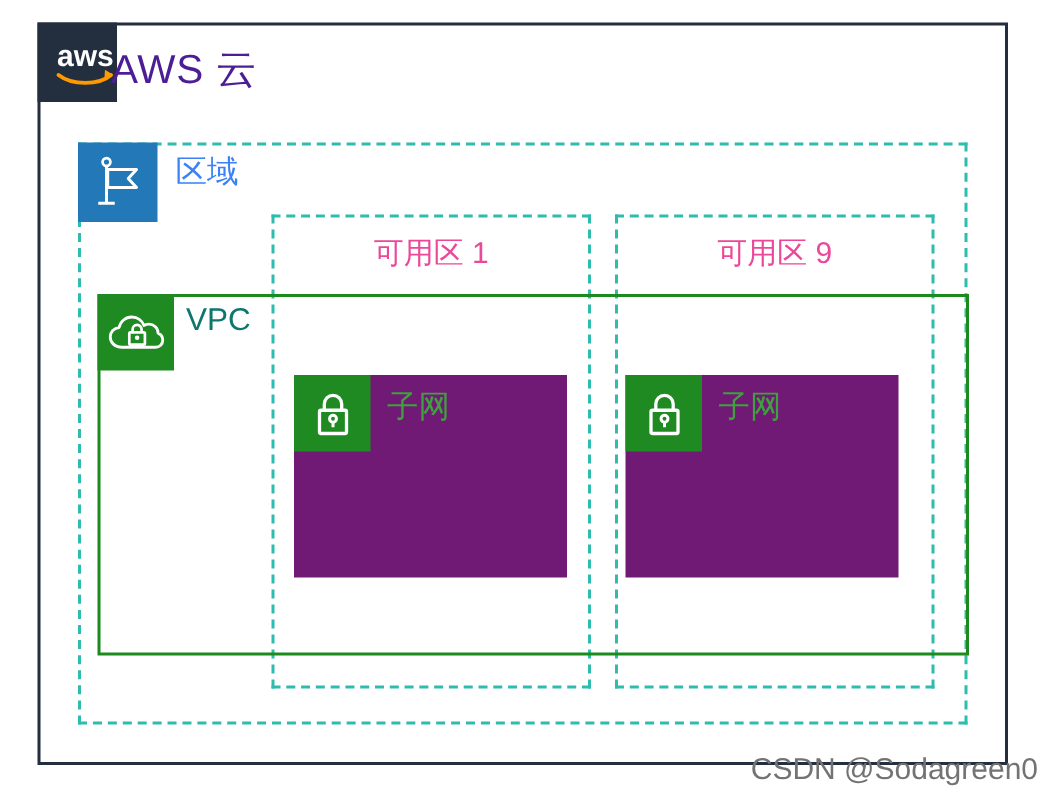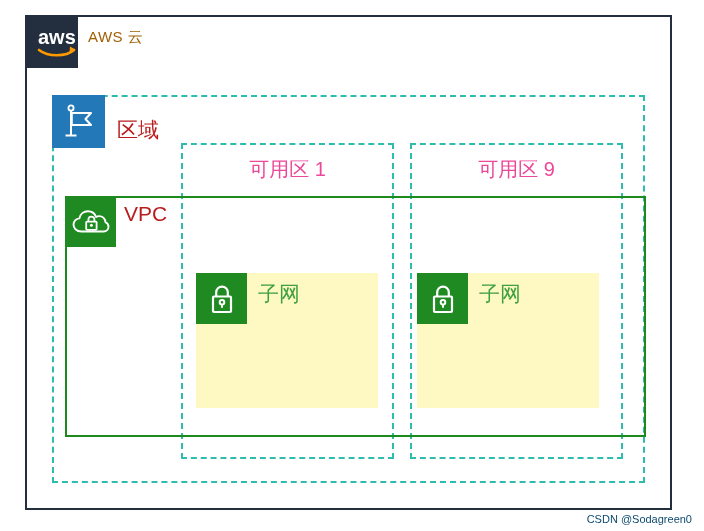--- a/index.html
+++ b/index.html
@@ -44,24 +44,24 @@
     background: #232F3E;
     box-sizing: border-box;
     display: flex;
     align-items: center;
     justify-content: flex-end;
   }
   .cloud-logo svg { display: block; }
 
   .cloud-title {
     position: absolute;
-    left: 88px;
+    left: 74px;
     top: 28px;
-    font-size: 15px;
-    color: #a16207;
+    font-size: 27px;
+    color: #4c1d95;
     letter-spacing: 0.5px;
     white-space: nowrap;
   }
 
   
   .region-box {
     position: absolute;
     left: 52px;
     top: 95px;
     width: 593px;
@@ -82,23 +82,22 @@
     align-items: center;
     justify-content: center;
   }
   .region-icon svg { display: block; }
 
   .region-label {
     position: absolute;
     left: 117px;
     top: 100px;
     font-size: 21px;
-    color: #b91c1c;
-    white-space: nowrap;
-    margin-top: 16px;
+    color: #3b82f6;
+    white-space: nowrap;
   }
 
   
   .az-box {
     position: absolute;
     top: 143px;
     height: 316px;
     border: 2px dashed #2DBCAD;
     box-sizing: border-box;
     background: transparent;
@@ -142,32 +141,31 @@
     align-items: center;
     justify-content: center;
   }
   .vpc-icon svg { display: block; }
 
   .vpc-label {
     position: absolute;
     left: 124px;
     top: 202px;
     font-size: 21px;
-    color: #b91c1c;
+    color: #0f766e;
     white-space: nowrap;
   }
 
   
   .subnet-block {
     position: absolute;
     top: 250px;
     width: 182px;
     height: 135px;
-    background: #fef9c3;
-    margin-top: 23px;
+    background: #701a75;
   }
   .subnet-block.s1 { left: 196px; }
   .subnet-block.s2 { left: 417px; }
 
   .subnet-icon {
     position: absolute;
     left: 0;
     top: 0;
     width: 51px;
     height: 51px;
@@ -185,22 +183,22 @@
     font-size: 21px;
     color: #3FA03F;
     white-space: nowrap;
   }
 
   
   .watermark {
     position: absolute;
     right: 12px;
     bottom: 6px;
-    font-size: 11px;
-    color: #0c4a6e;
+    font-size: 20px;
+    color: #737373;
     white-space: nowrap;
   }
 </style>
 </head>
 <body>
 
 <div id="canvas">
 
   <div class="cloud-frame"></div>
 

